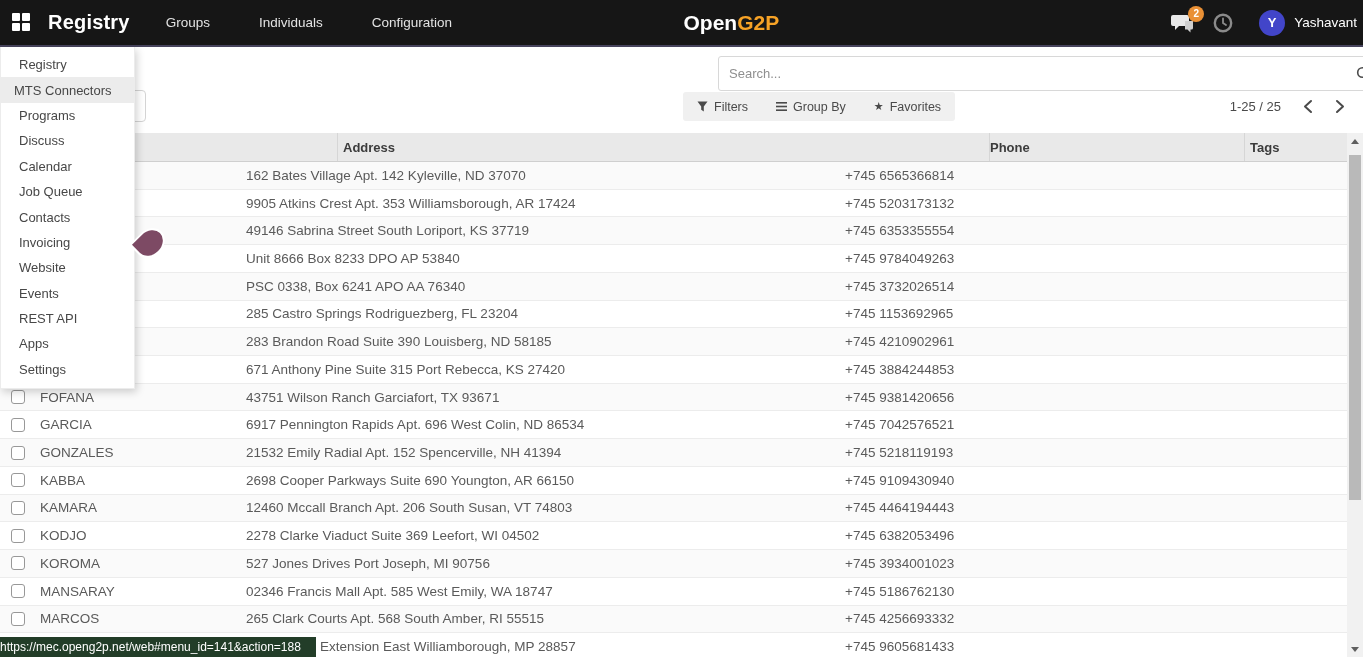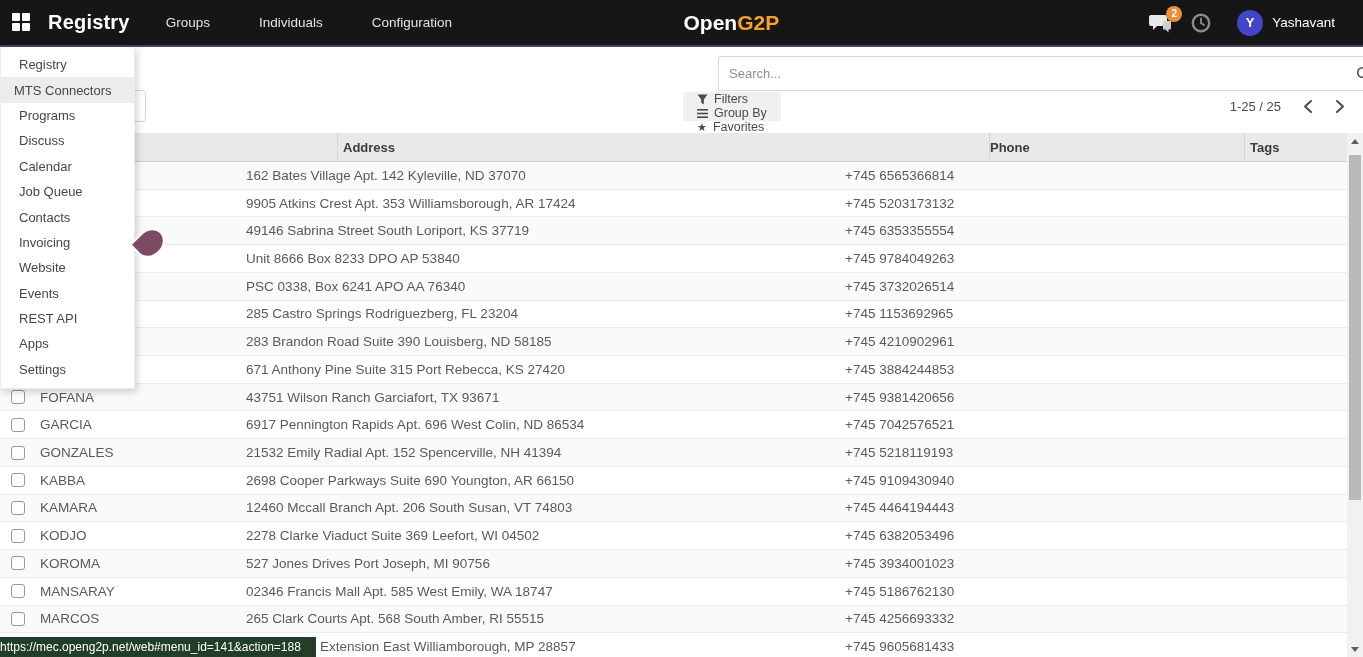--- a/index.html
+++ b/index.html
@@ -22,35 +22,35 @@
   .logo .p1 { color:#fff; } .logo .p2 { color:#f6a226; }
   .nav-right { position:absolute; right:0; top:0; height:45px; display:flex; align-items:center; }
   .chat-wrap { position:relative; width:26px; height:22px; margin-right:16px; cursor:pointer; }
   .badge { position:absolute; right:-7px; top:-6px; min-width:16px; height:16px; border-radius:8px;
            background:#ea9035; color:#fff; font-size:10px; font-weight:bold;
            display:flex; align-items:center; justify-content:center; padding:0 4px; }
   .clock-wrap { width:20px; height:20px; margin-right:26px; cursor:pointer; }
   .avatar { width:26px; height:26px; border-radius:50%; background:#4245c9; color:#fff;
             font-size:13px; font-weight:bold; display:flex; align-items:center; justify-content:center;
             margin-right:9px; cursor:pointer; }
-  .username { font-size:13.5px; color:#fff; margin-right:28px; cursor:pointer; }
+  .username { font-size:13.5px; color:#fff; margin-right:6px; cursor:pointer; }
 
   
   .ctrl { position:absolute; left:0; top:47px; width:1363px; height:86px; background:#fff; }
   .frag-btn { position:absolute; left:98px; top:43px; width:48px; height:32px;
               background:#fff; border:1px solid #d4d4d4; border-radius:4px; }
   .searchbox { position:absolute; left:718px; top:9px; width:662px; height:35px;
                border:1px solid #d8d8d8; border-radius:3px; background:#fff;
                display:flex; align-items:center;gap:24px; }
   .searchbox input { flex:1; border:none; outline:none; font-size:13px; color:#444;
                      padding:0 10px; font-family:inherit; background:transparent; }
   .searchbox input::placeholder { color:#8f8f8f; opacity:1; }
   .search-ic { width:30px; display:flex; justify-content:center; cursor:pointer; }
   .filterbar { position:absolute; left:683px; top:45px; height:29px; background:#f0f0f0;
-               border-radius:3px; display:flex; align-items:stretch;flex-direction:column; }
+               border-radius:3px; display:flex; align-items:stretch; }
   .fbtn { display:flex; align-items:center; gap:6px; padding:0 14px; font-size:12.5px;
           color:#4a4a4a; cursor:pointer; }
   .star-g { font-size:11px; line-height:1; color:#4a4a4a; }
   .pager { position:absolute; right:18px; top:45px; height:29px; display:flex; align-items:center; }
   .pager-text { font-size:13px; color:#4a4a4a; }
   .pchev { margin-left:22px; cursor:pointer; display:flex; align-items:center; }
 
   
   .table { position:absolute; left:0; top:133px; right:16px; bottom:0; background:#fff; }
   .thead { display:flex; height:29px; background:#e9e9e9; border-bottom:1px solid #cfcfcf;

